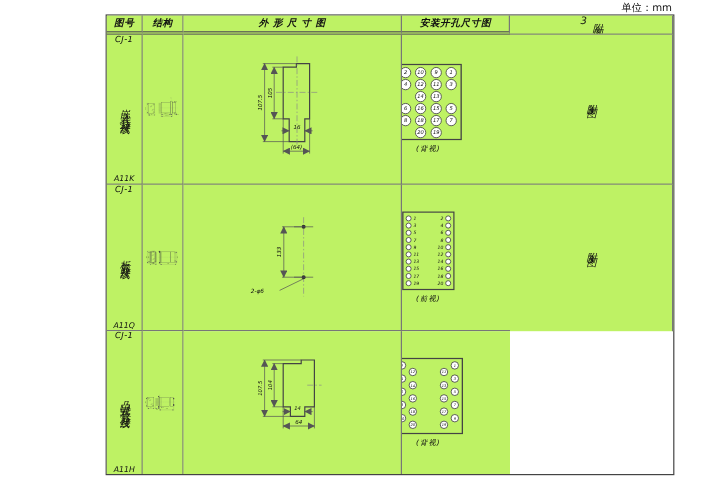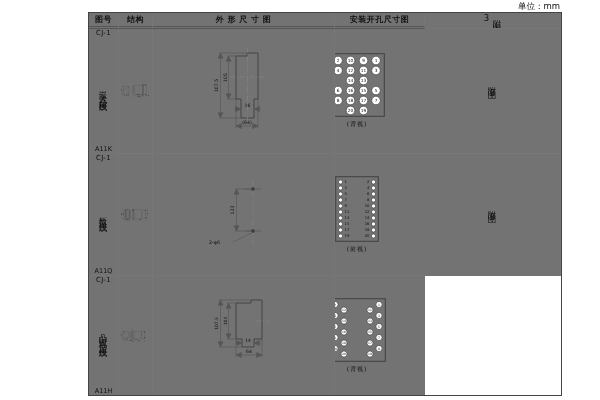--- a/index.html
+++ b/index.html
@@ -4,21 +4,21 @@
 <style>
   html,body{margin:0;padding:0;background:#fff;}
   body{font-family:"DejaVu Sans",sans-serif;color:#111;}
   .page{position:relative;width:600px;height:400px;background:#fff;overflow:hidden;}
   .unit{position:absolute;top:1px;right:40px;font-size:8.5px;color:#111;}
   .tbl{position:absolute;left:88px;top:12px;display:grid;
        grid-template-columns:30px 34px 182px 90px 136px;
        grid-template-rows:16px 125px 122px 119px;
        border:1px solid #444;background:#fff;}
   .c{border-right:1px solid #777;border-bottom:1px solid #777;overflow:hidden;
-     display:flex;align-items:center;justify-content:center;background:#737373;}
+     display:flex;align-items:center;justify-content:center;background:#bef264;font-style:italic;}
   .c.last{border-right:none;}
   .c.bot{border-bottom:none;}
   .hd{font-size:8px;font-weight:bold;border-bottom:3px double #555;letter-spacing:.5px;white-space:nowrap;}
   .fig{writing-mode:vertical-rl;text-orientation:upright;font-size:8.5px;letter-spacing:4px;}
   .struct{flex-direction:column;gap:3px;justify-content:space-between;}
   .model{font-size:7px;letter-spacing:.3px;}
   .slabel{writing-mode:vertical-rl;text-orientation:upright;font-size:8.5px;letter-spacing:2.5px;}
   .code{font-size:6.5px;}
   .tin{display:flex;flex-direction:column;align-items:center;margin-right:46px;}
   .tcap{font-size:6px;margin-top:3px;letter-spacing:1px;white-space:nowrap;}

